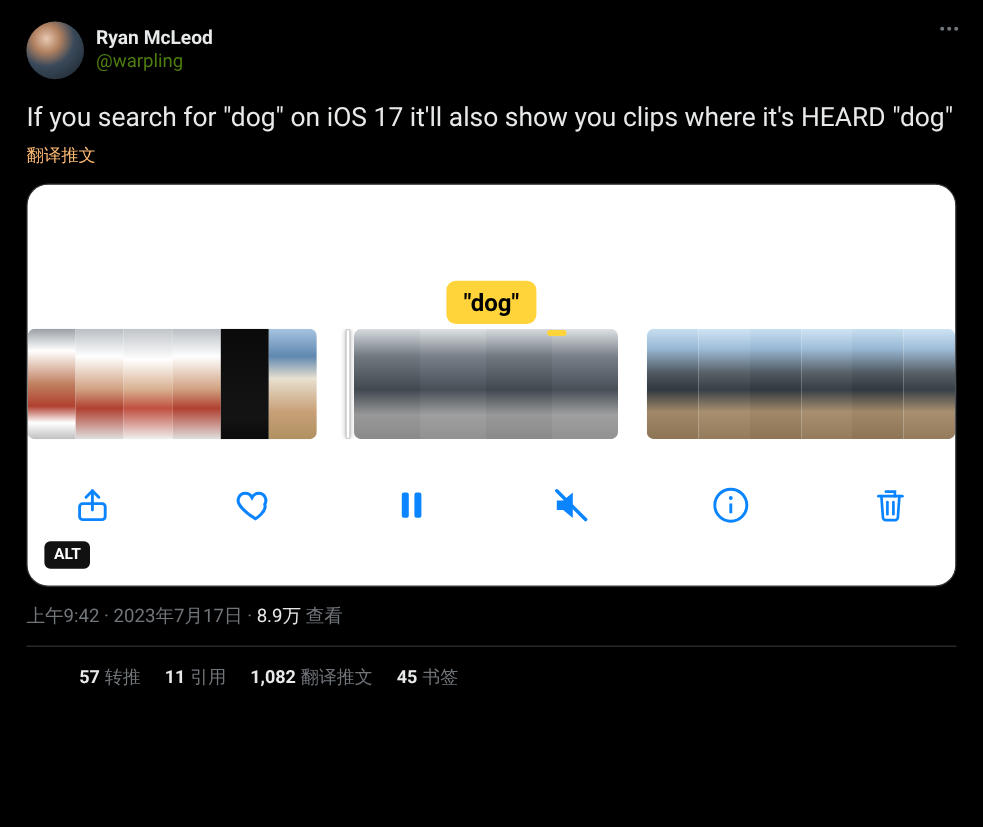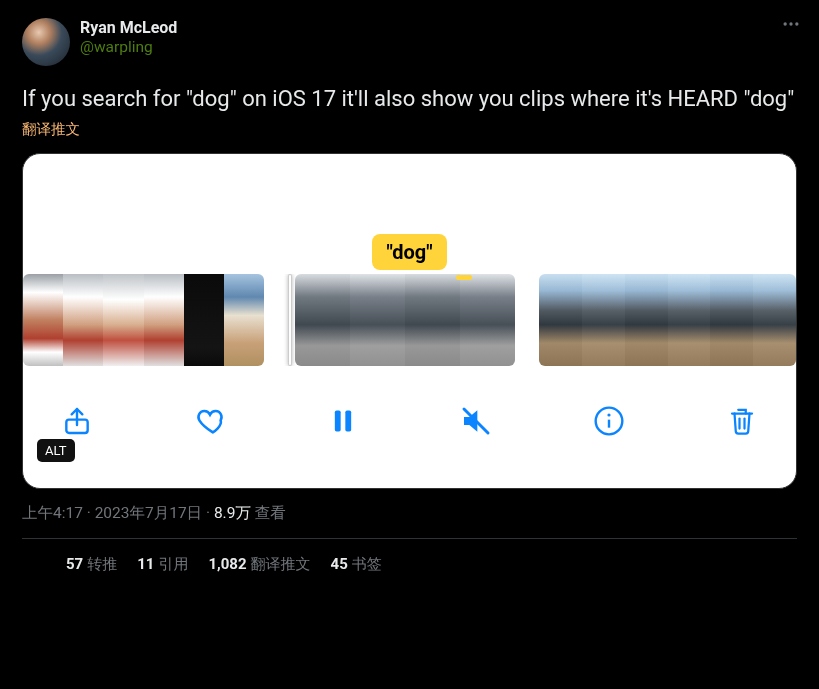--- a/index.html
+++ b/index.html
@@ -11,21 +11,21 @@
     color: #e7e9ea;
     overflow: hidden;
     padding: 4px;
   }
   .tweet {
     padding: 14px 18px 0 18px;
     position: relative;
   }
   .header-row {
     display: flex;
-    align-items: flex-start;
+    align-items: center;
     gap: 10px;
   }
   .avatar {
     width: 48px;
     height: 48px;
     border-radius: 50%;
     background: radial-gradient(circle at 35% 30%, #e8c8b0 0%, #b08060 25%, #3a4a5a 50%, #1a2028 100%);
     flex-shrink: 0;
   }
   .user-col {
@@ -152,24 +152,24 @@
     cursor: pointer;
     display: flex;
     align-items: center;
     justify-content: center;
     width: 40px;
     height: 40px;
   }
   .alt-badge {
     position: absolute;
     left: 14px;
-    bottom: 26px;
+    bottom: 14px;
     background: #111;
     color: #fff;
-    font-weight: 400;
+    font-weight: 700;
     font-size: 13px;
     padding: 4px 8px;
     border-radius: 5px;
   }
   .meta-row {
     margin-top: 14px;
     color: #71767b;
     font-size: 15.5px;
   }
   .meta-row .views-num {
@@ -291,21 +291,21 @@
             <line x1="10" y1="10" x2="10" y2="18"></line>
             <line x1="14" y1="10" x2="14" y2="18"></line>
           </svg>
       </div>
     </div>
 
     <div class="alt-badge">ALT</div>
   </div>
 
   <div class="meta-row">
-    <span>上午4:17</span><span> · </span><span>2023年7月17日</span><span> · </span><span class="views-num">8.9万</span><span> 查看</span>
+    <span>上午9:42</span><span> · </span><span>2023年7月17日</span><span> · </span><span class="views-num">8.9万</span><span> 查看</span>
   </div>
 
   <div class="sep"></div>
 
   <div class="stats-row">
     <span class="stat"><b>57</b><span>转推</span></span>
     <span class="stat"><b>11</b><span>引用</span></span>
     <span class="stat"><b>1,082</b><span>翻译推文</span></span>
     <span class="stat"><b>45</b><span>书签</span></span>
   </div>

